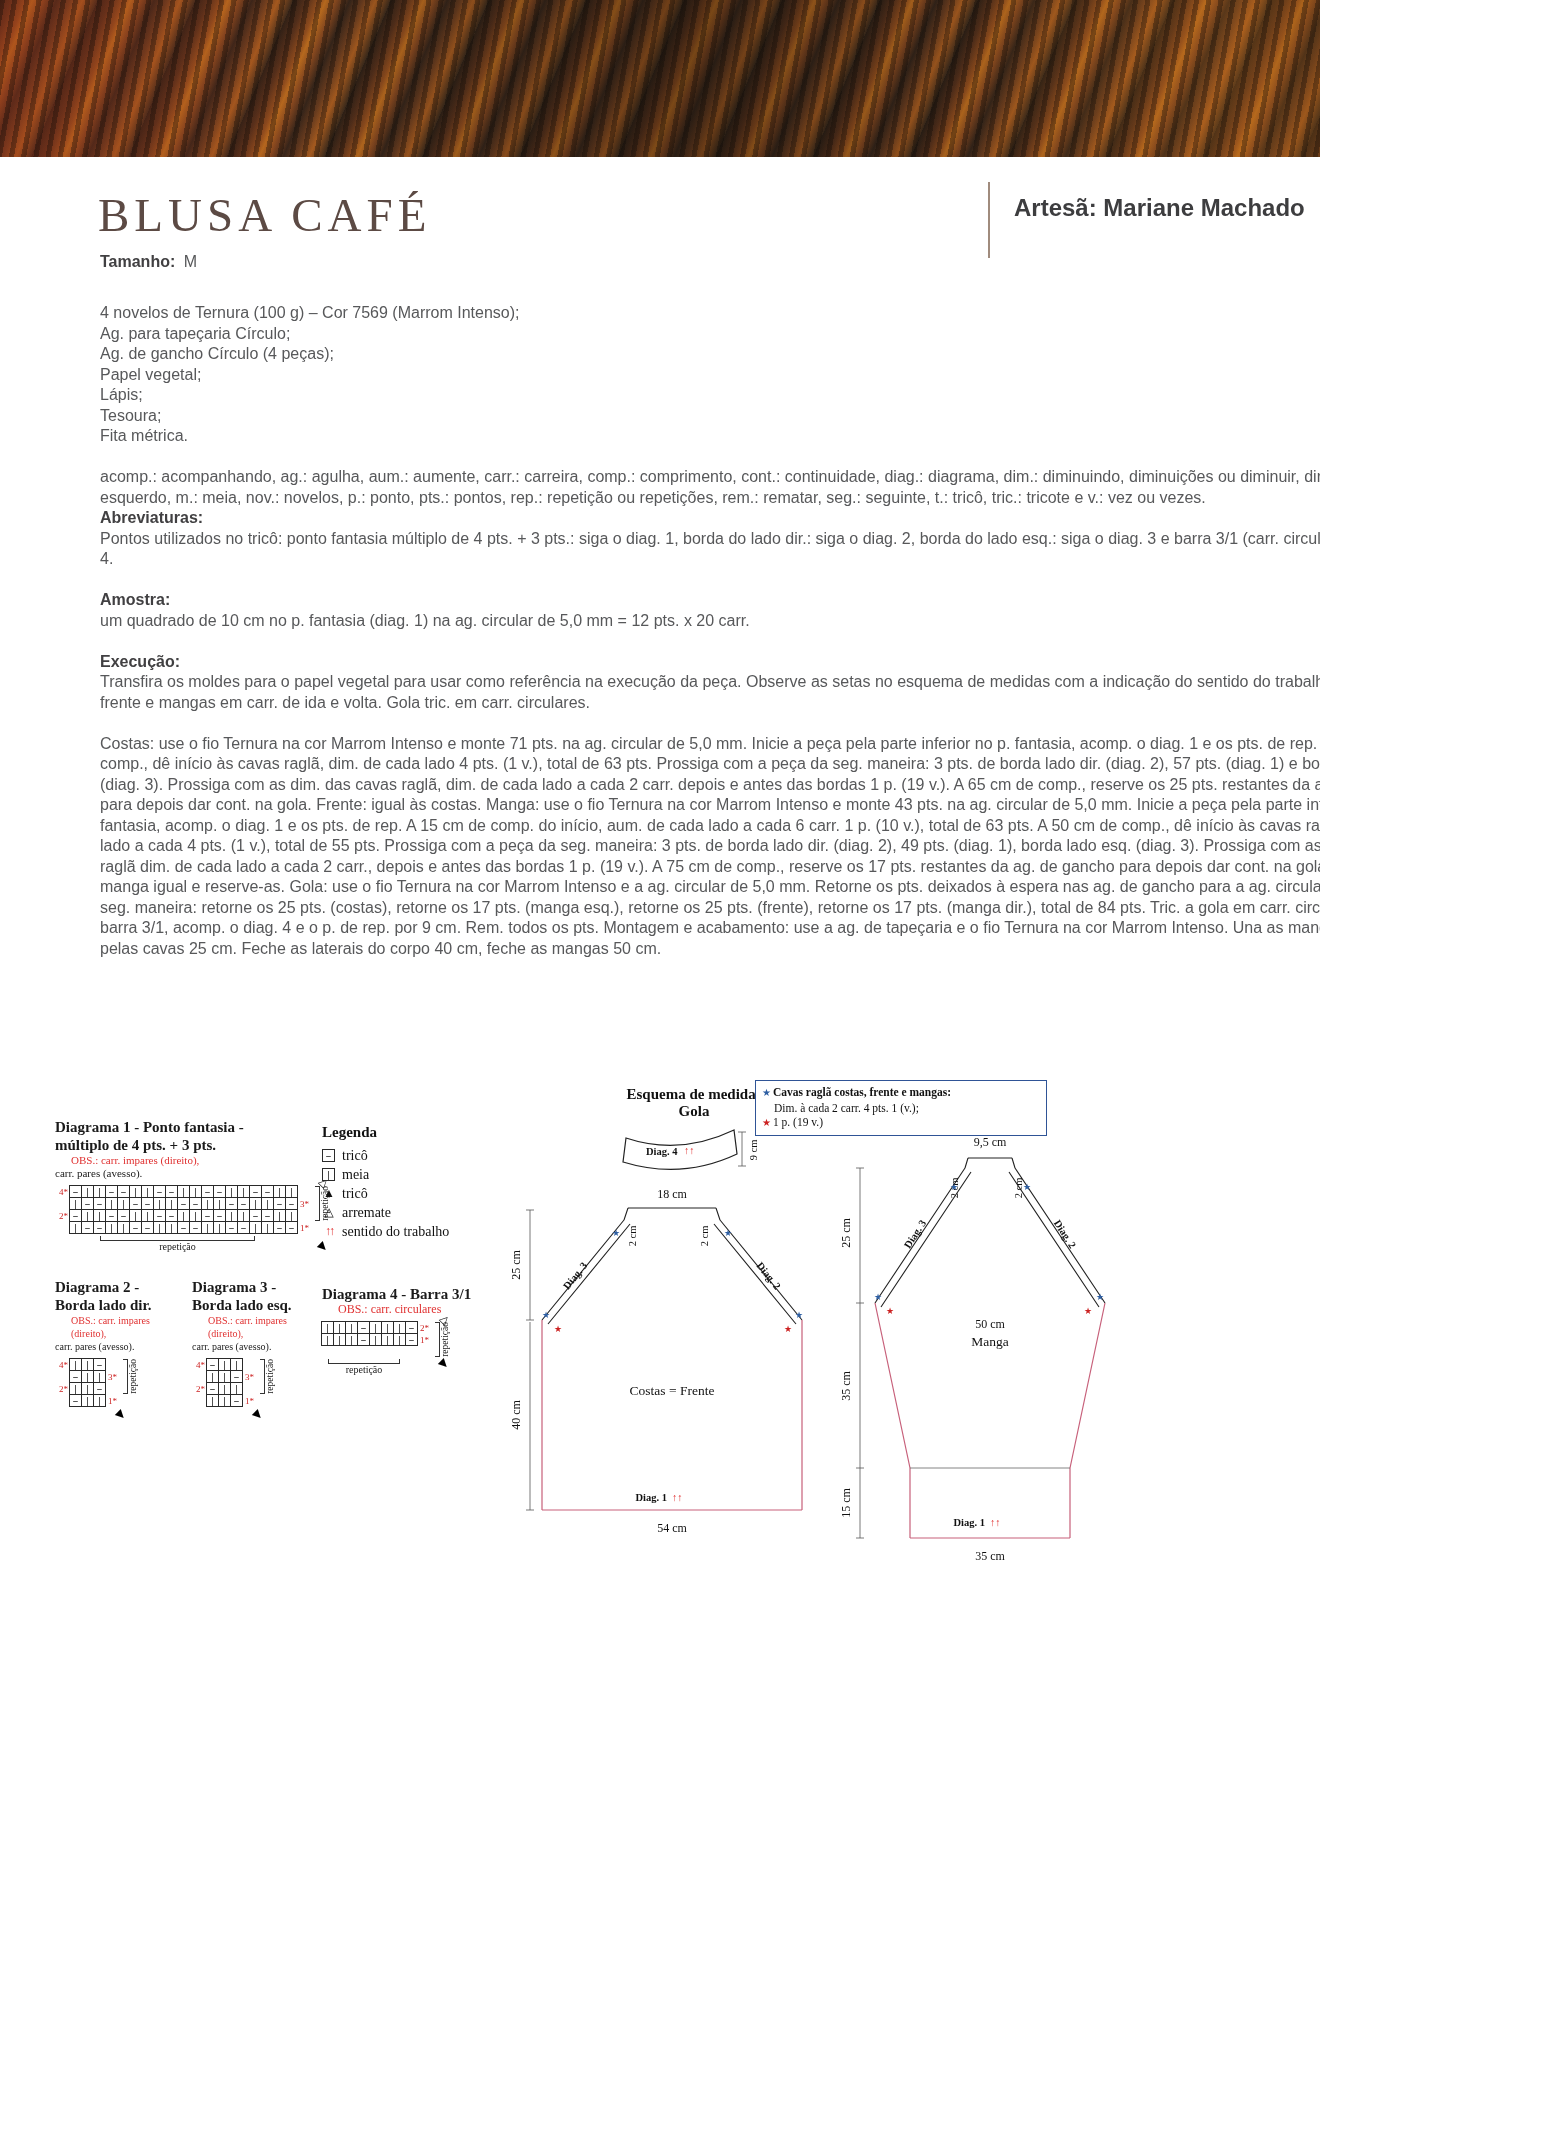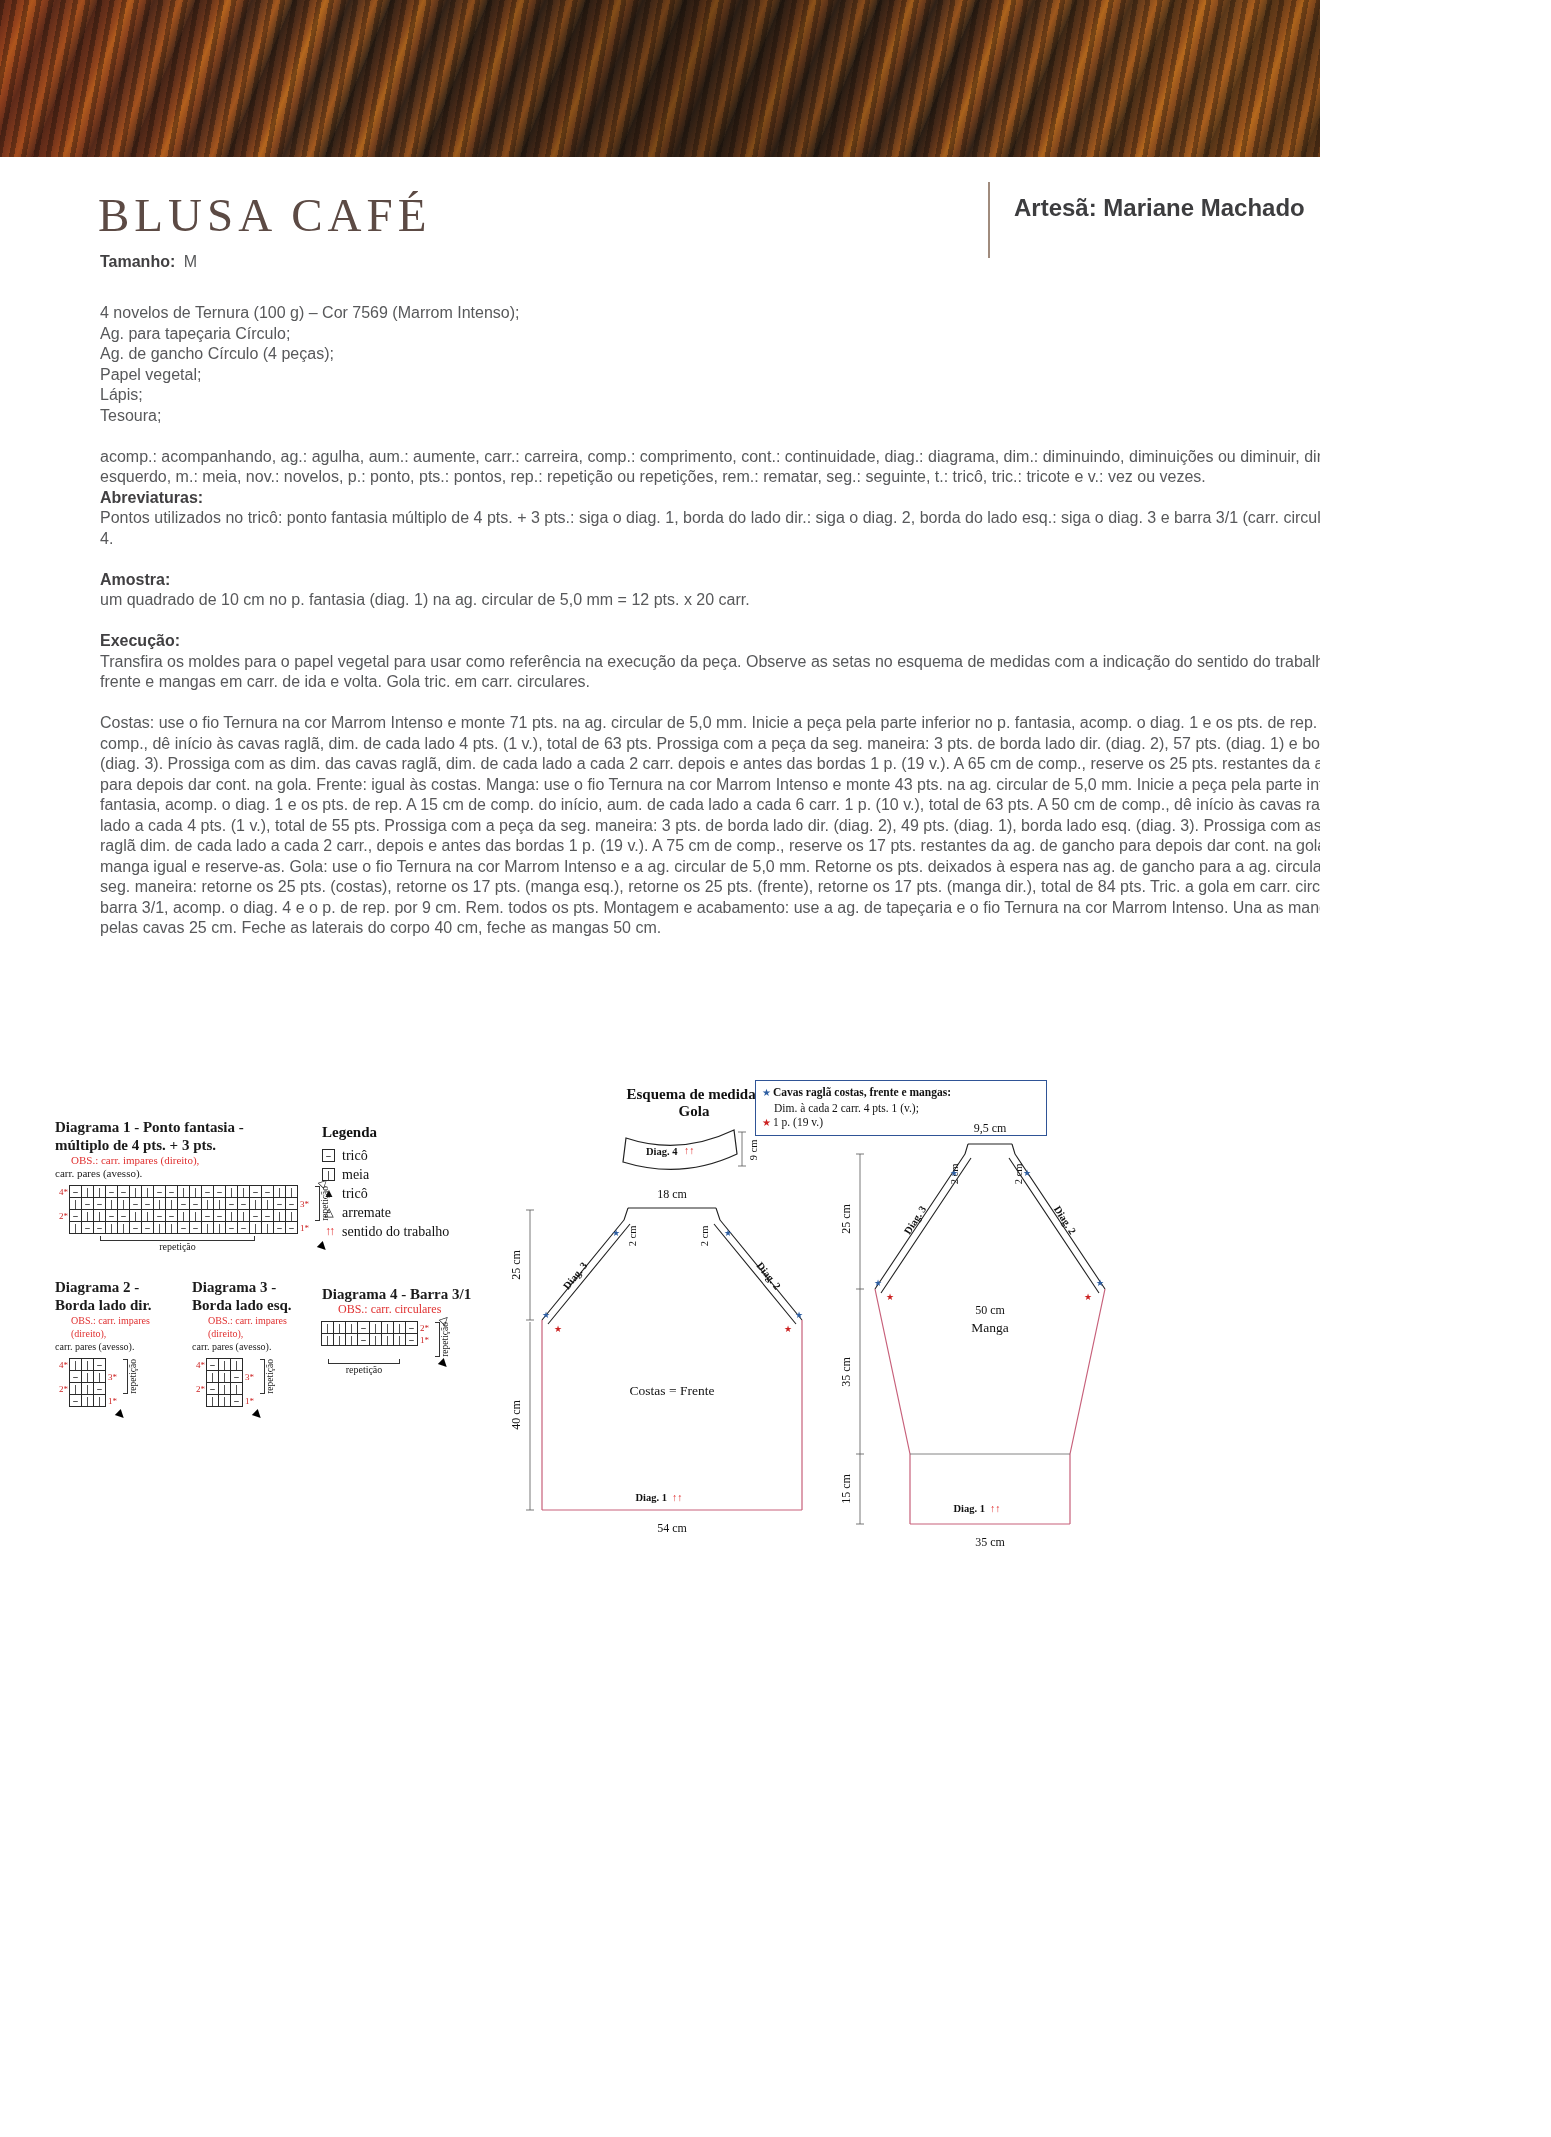--- a/index.html
+++ b/index.html
@@ -111,20 +111,21 @@
       <span style="margin-left:4px">M</span>
     </div>
     <div class="gap"></div>
     <div>
       <div>4 novelos de Ternura (100 g) – Cor 7569 (Marrom Intenso);</div>
       <div>Ag. para tapeçaria Círculo;</div>
       <div>Ag. de gancho Círculo (4 peças);</div>
       <div>Papel vegetal;</div>
       <div>Lápis;</div>
       <div>Tesoura;</div>
+      <div>Fita métrica.</div>
     </div>
     <div class="gap"></div>
     <div>
       <div>acomp.: acompanhando, ag.: agulha, aum.: aumente, carr.: carreira, comp.: comprimento, cont.: continuidade, diag.: diagrama, dim.: diminuindo, diminuições ou diminuir, dir.: direito, esq.: esquerdo, m.: meia, nov.: novelos, p.: ponto, pts.: pontos, rep.: repetição ou repetições, rem.: rematar, seg.: seguinte, t.: tricô, tric.: tricote e v.: vez ou vezes.</div>
       <div><b>Abreviaturas:</b></div>
       <div>Pontos utilizados no tricô: ponto fantasia múltiplo de 4 pts. + 3 pts.: siga o diag. 1, borda do lado dir.: siga o diag. 2, borda do lado esq.: siga o diag. 3 e barra 3/1 (carr. circulares): siga o diag. 4.</div>
     </div>
     <div class="gap"></div>
     <div>
       <div><b>Amostra:</b></div>
@@ -467,21 +468,21 @@
         <text x="160" y="352" text-anchor="middle" class="st">54 cm</text>
         <text x="100" y="56" class="starb">★</text>
         <text x="212" y="56" class="starb">★</text>
         <text x="30" y="138" class="starb">★</text>
         <text x="283" y="138" class="starb">★</text>
         <text x="42" y="152" class="starr">★</text>
         <text x="272" y="152" class="starr">★</text>
       </svg>
     </div>
 
-    <div style="left:838px; top:34px;text-align:center;">
+    <div style="left:838px; top:48px;text-align:center;">
       <svg width="295" height="440" viewBox="0 0 295 440">
         <path d="M 130 30 H 174 M 130 30 L 127 40 M 174 30 L 177 40" stroke="#222" fill="none" stroke-width="1.1"></path>
         <path d="M 127 40 L 37 175 M 133 44 L 43 179 M 177 40 L 267 175 M 171 44 L 261 179" stroke="#222" fill="none" stroke-width="1.1"></path>
         <path d="M 37 175 L 72 340 M 267 175 L 232 340 M 72 340 V 410 M 232 340 V 410 M 72 410 H 232" stroke="#c7607a" fill="none" stroke-width="1.2"></path>
         <path d="M 72 340 H 232" stroke="#666" stroke-width="0.8" fill="none"></path>
         <path d="M 22 40 V 410 M 18 40 H 26 M 18 175 H 26 M 18 340 H 26 M 18 410 H 26" stroke="#555" stroke-width="0.8" fill="none"></path>
         <text x="152" y="18" text-anchor="middle" class="st">9,5 cm</text>
         <text transform="rotate(-90 120 60)" x="120" y="60" text-anchor="middle" class="sm">2 cm</text>
         <text transform="rotate(-90 184 60)" x="184" y="60" text-anchor="middle" class="sm">2 cm</text>
         <text transform="rotate(-90 12 105)" x="12" y="105" text-anchor="middle" class="st">25 cm</text>

